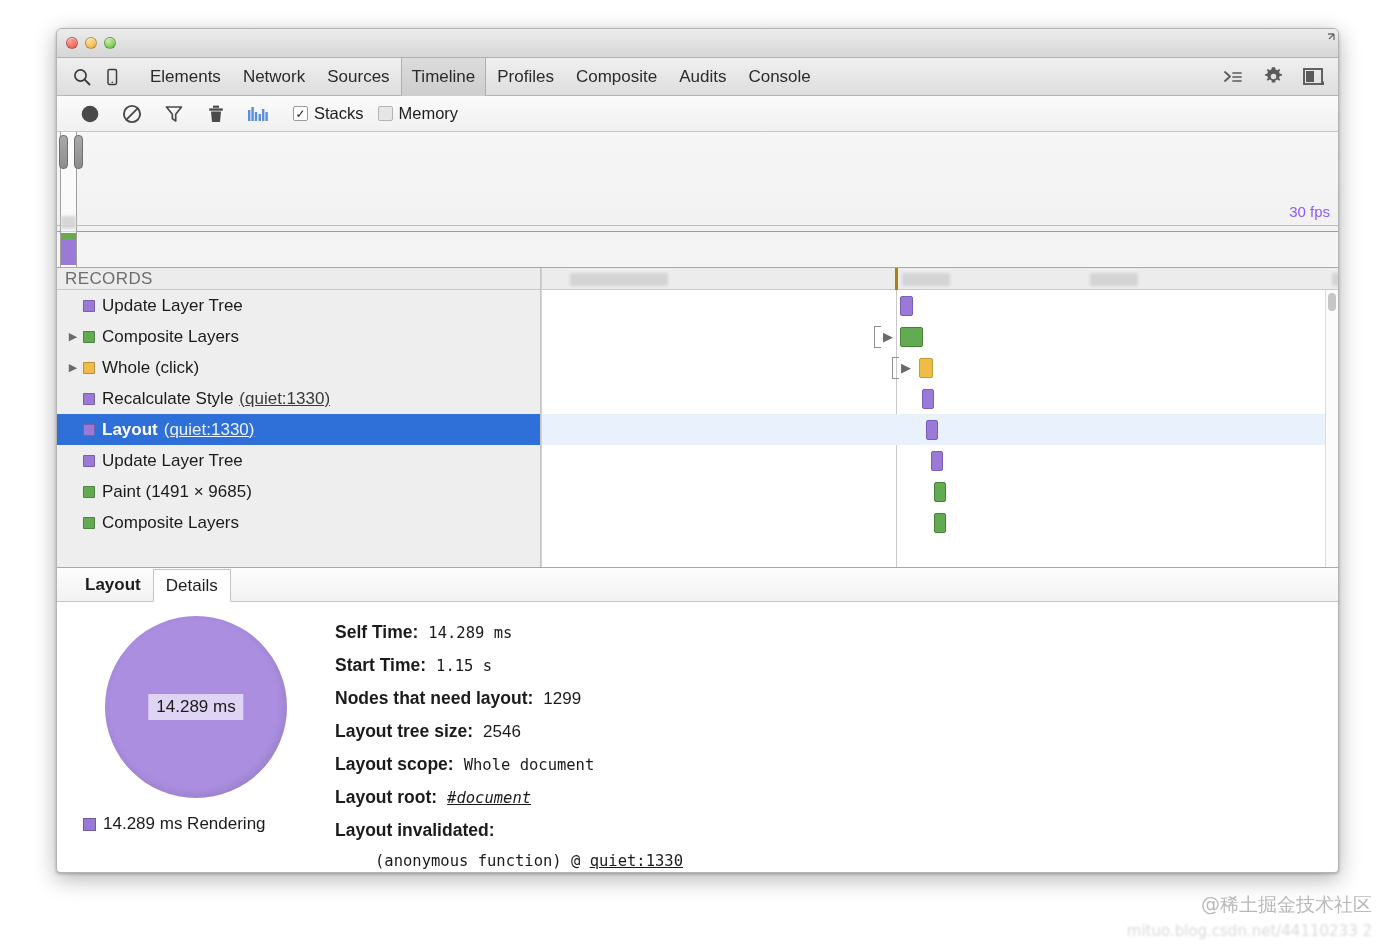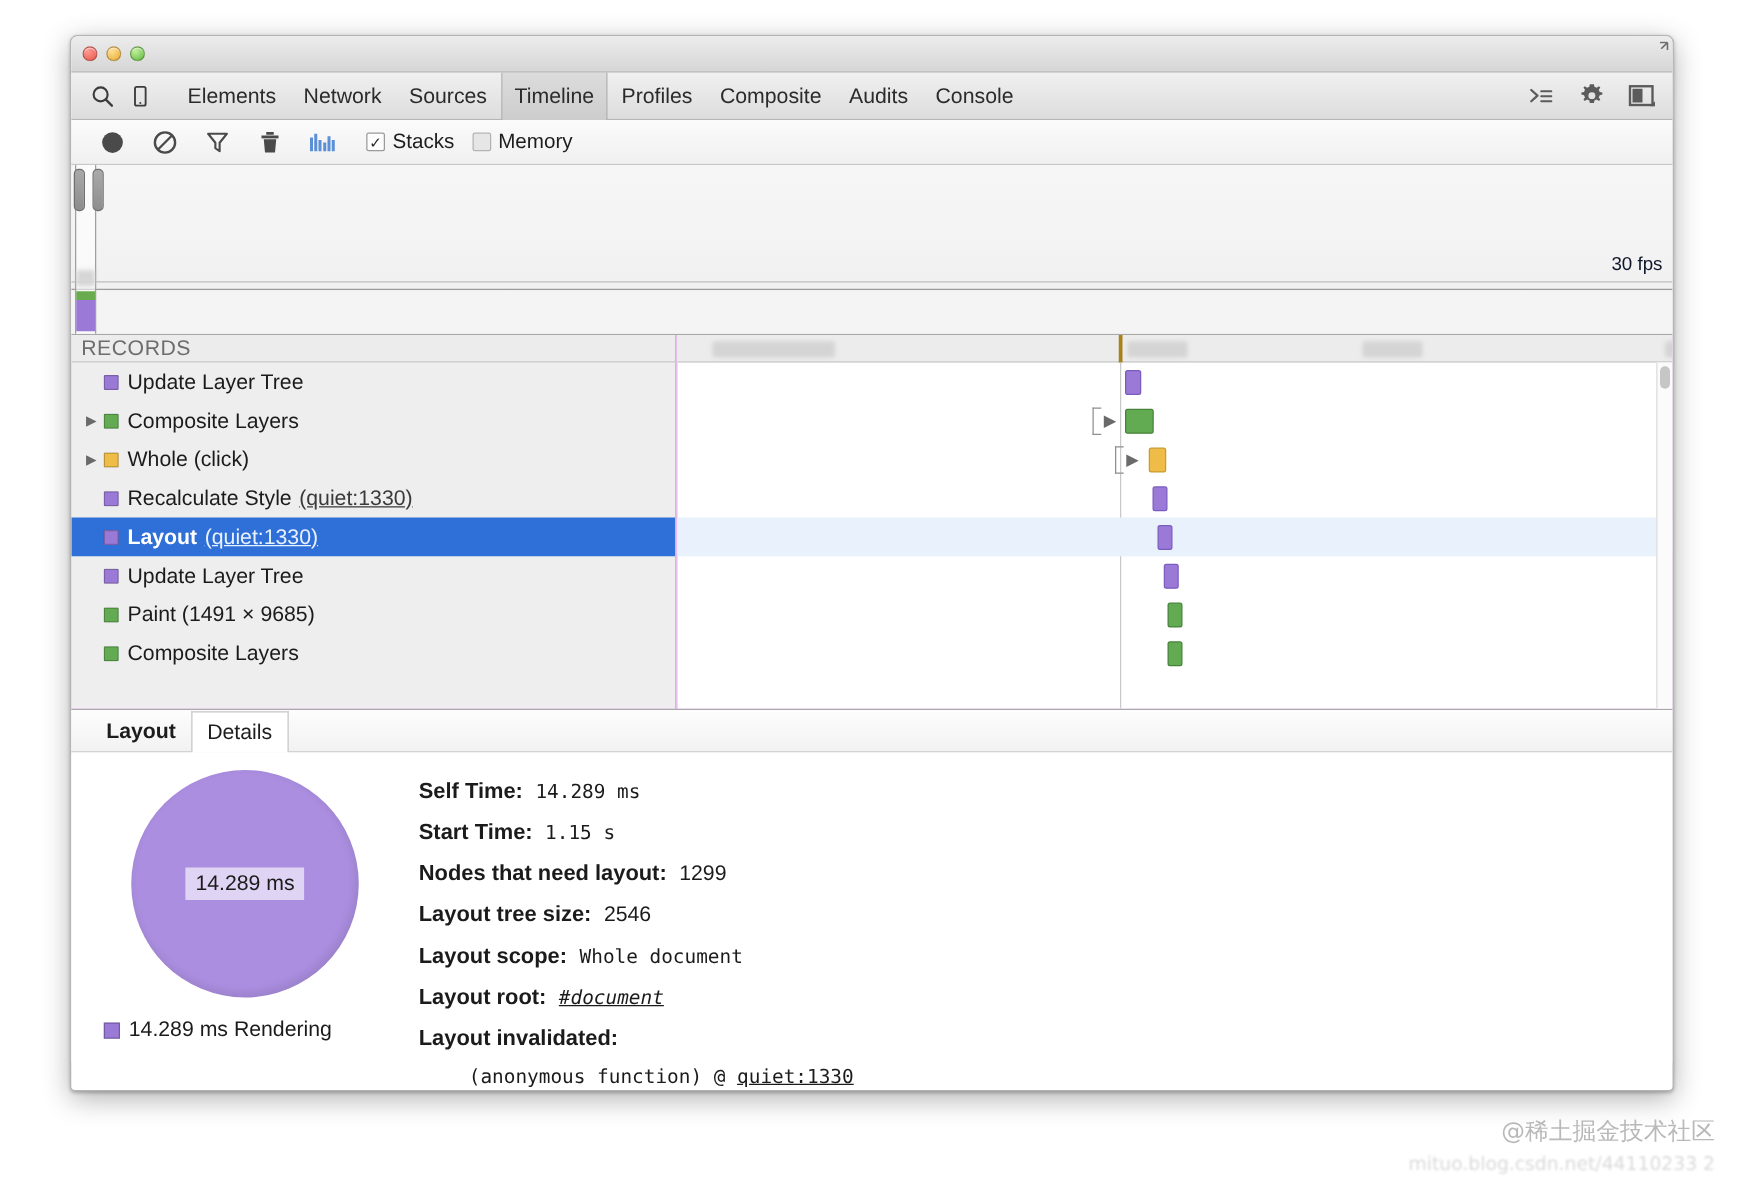--- a/index.html
+++ b/index.html
@@ -124,21 +124,21 @@
     position: absolute; left: 0; right: 0; top: 0; height: 100px;
     background: linear-gradient(#f6f6f6, #f1f1f1);
     border-bottom: 1px solid #9c9c9c;
   }
   .ov-frames {
     position: absolute; left: 0; right: 0; top: 101px; bottom: 0;
     background: #f4f4f4;
   }
   .fps-label {
     position: absolute; right: 4px; top: 70px;
-    font-size: 15px; color: #0f172a;
+    font-size: 15px; color: #8b5cf6;
     background: rgba(255,255,255,0.0);
     padding: 1px 4px;
   }
   .fps-rule {
     position: absolute; left: 0; right: 0; top: 93px;
     border-top: 1px solid #bdbdbd;
   }
   .ov-handle {
     position: absolute; top: 3px; width: 9px; height: 34px;
     border-radius: 4px;
@@ -152,21 +152,21 @@
   }
   .ov-bar {
     position: absolute; bottom: 2px; width: 15px;
   }
   .ov-bar .seg { width: 100%; }
 
   
   .records-area {
     position: relative;
     height: 300px;
-    background: #f0abfc;
+    background: #bef264;
     border-bottom: 1px solid #a8a8a8;
     overflow: hidden;
   }
   .rec-left {
     position: absolute; left: 0; top: 0; bottom: 0; width: 484px;
     background: #eeeeee;
     border-right: 1px solid #c4c4c4;
   }
   .rec-right {
     position: absolute; left: 485px; right: 0; top: 0; bottom: 0;

